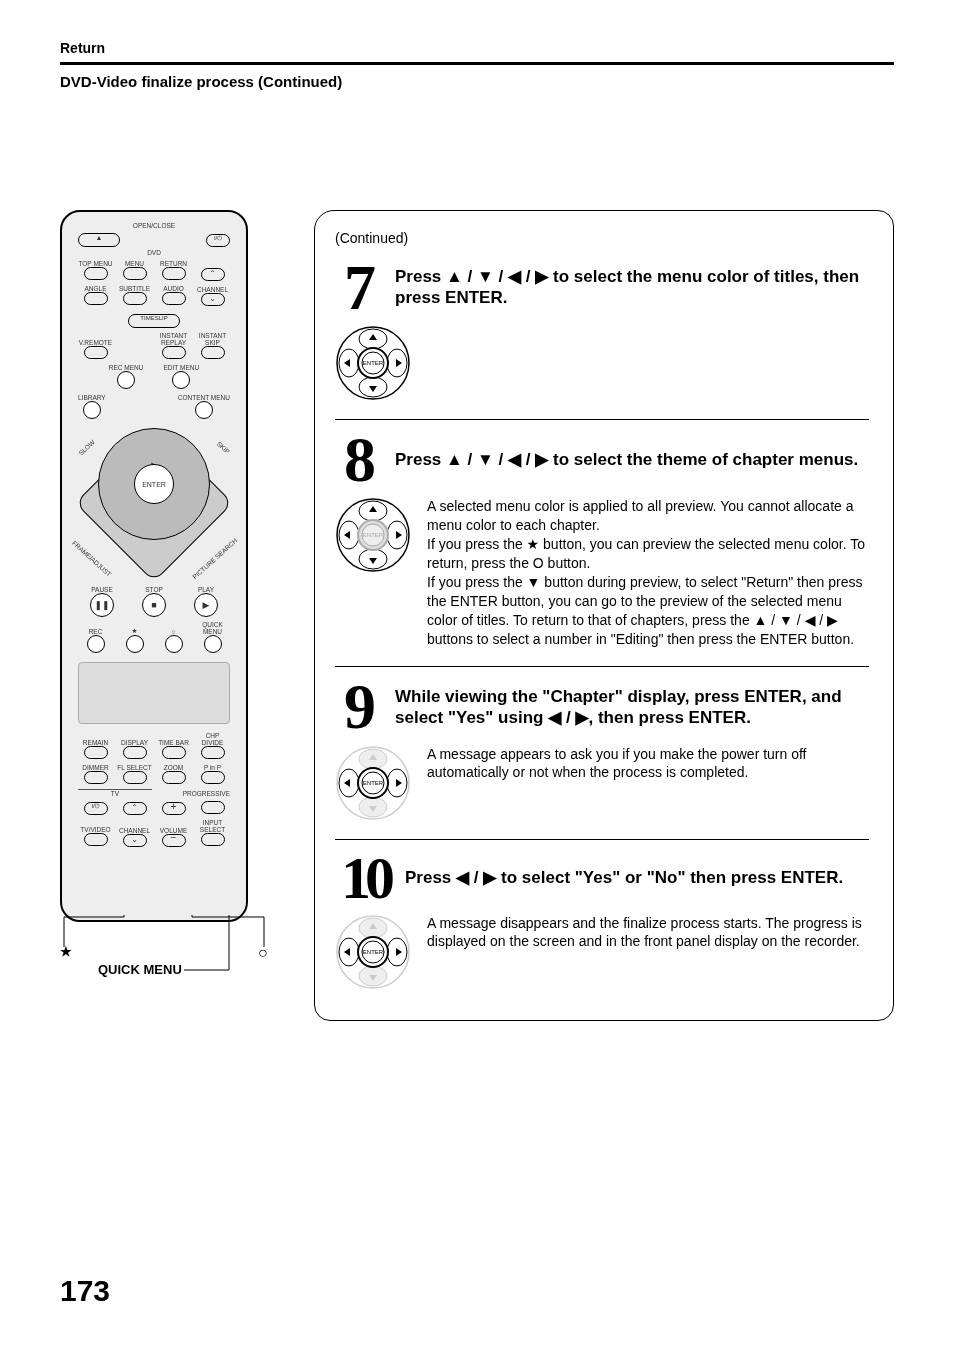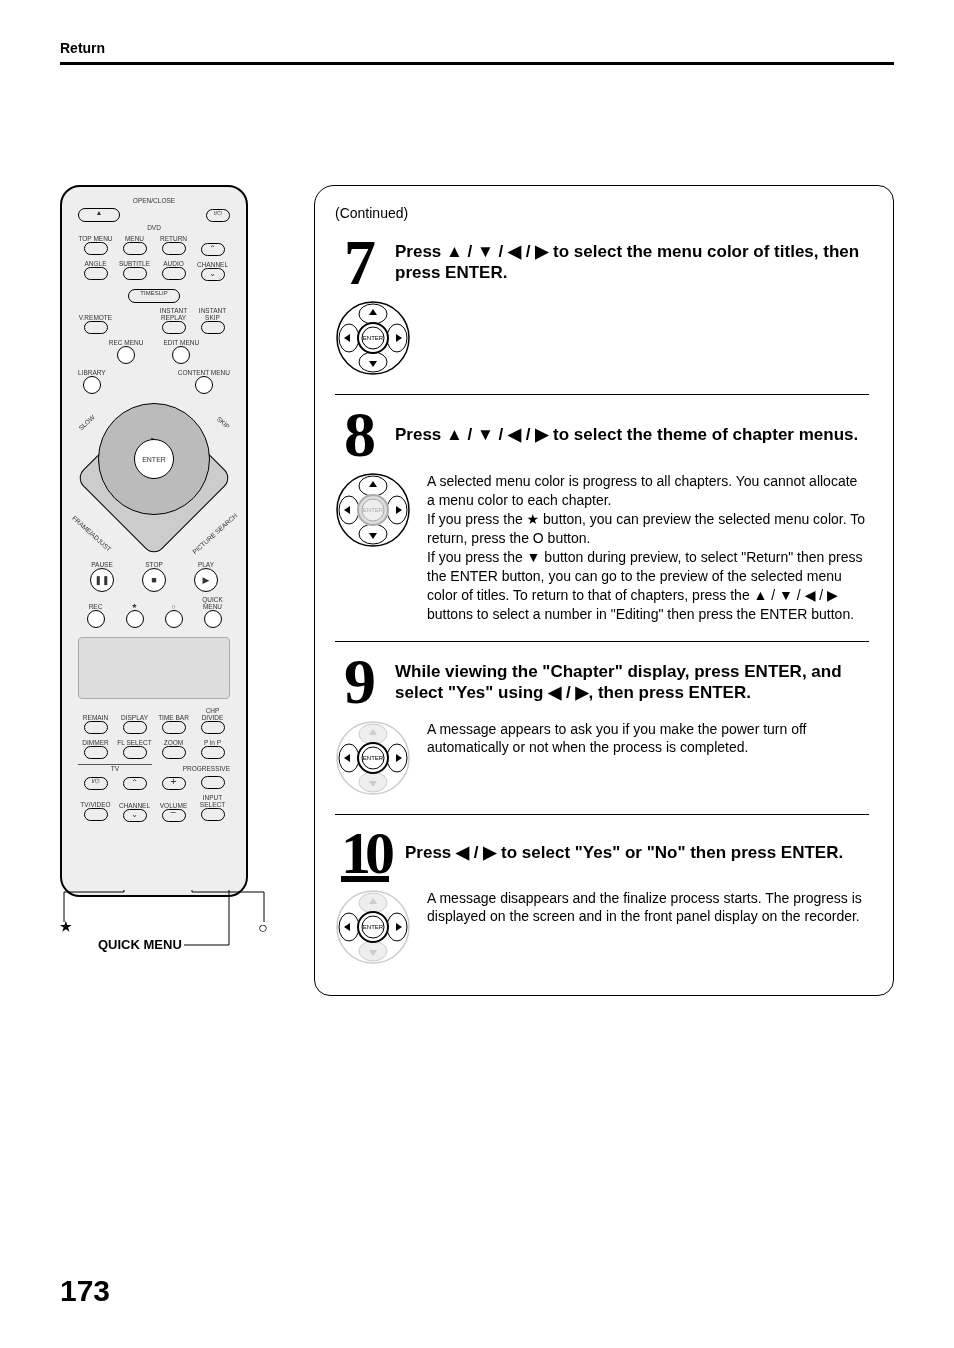--- a/index.html
+++ b/index.html
@@ -137,21 +137,20 @@
     font-weight: bold;
     line-height: 0.8;
     width: 50px;
     text-align: center;
     flex-shrink: 0;
   }
   .step-num.two {
     width: 60px;
     font-size: 60px;
     letter-spacing: -6px;
-    text-decoration: underline;
   }
   .step-title {
     font-size: 17px;
     font-weight: bold;
     line-height: 1.25;
   }
   .step-body {
     display: flex;
     gap: 16px;
     margin-top: 12px;
@@ -203,20 +202,21 @@
   .skip { position:absolute; font-size:6.5px; transform:rotate(42deg); }
 
 </style>
 </head>
 <body>
 
 <div class="page">
 
   <div class="header-cat">Return</div>
   <div class="rule"></div>
+  <div class="subhead">DVD-Video finalize process (Continued)</div>
 
   <div class="content-row">
 
     <div class="remote-col">
       <div class="remote">
 
         <div class="lbl">OPEN/CLOSE</div>
         <div class="row">
           <span class="btn-pill wide" style="text-align:center;font-size:7px;">▲</span>
           <span style="flex:1"></span>
@@ -372,21 +372,21 @@
               <circle cx="38" cy="38" r="15" fill="#ddd" stroke="#aaa" stroke-width="2"></circle>
               <circle cx="38" cy="38" r="11" fill="#eee" stroke="#aaa"></circle>
               <polygon points="38,9 34,15 42,15" fill="#000"></polygon>
               <polygon points="38,67 34,61 42,61" fill="#000"></polygon>
               <polygon points="9,38 15,34 15,42" fill="#000"></polygon>
               <polygon points="67,38 61,34 61,42" fill="#000"></polygon>
               <text x="38" y="40" font-size="6" text-anchor="middle" fill="#aaa">ENTER</text>
             </svg>
           </div>
           <div class="step-body-text">
-            <span>A selected menu color is progress to all chapters. You cannot allocate a menu color to each chapter.</span><br>
+            <span>A selected menu color is applied to all preview. You cannot allocate a menu color to each chapter.</span><br>
             <span>If you press the </span><span class="sym">★</span><span> button, you can preview the selected menu color. To return, press the O button.</span><br>
             <span>If you press the </span><span class="sym">▼</span><span> button during preview, to select "Return" then press the ENTER button, you can go to the preview of the selected menu color of titles. To return to that of chapters, press the </span><span class="sym">▲ / ▼ / ◀ / ▶</span><span> buttons to select a number in "Editing" then press the ENTER button.</span>
           </div>
         </div>
       </div>
 
       <hr class="divider">
 
       <div class="step">
         <div class="step-head">

